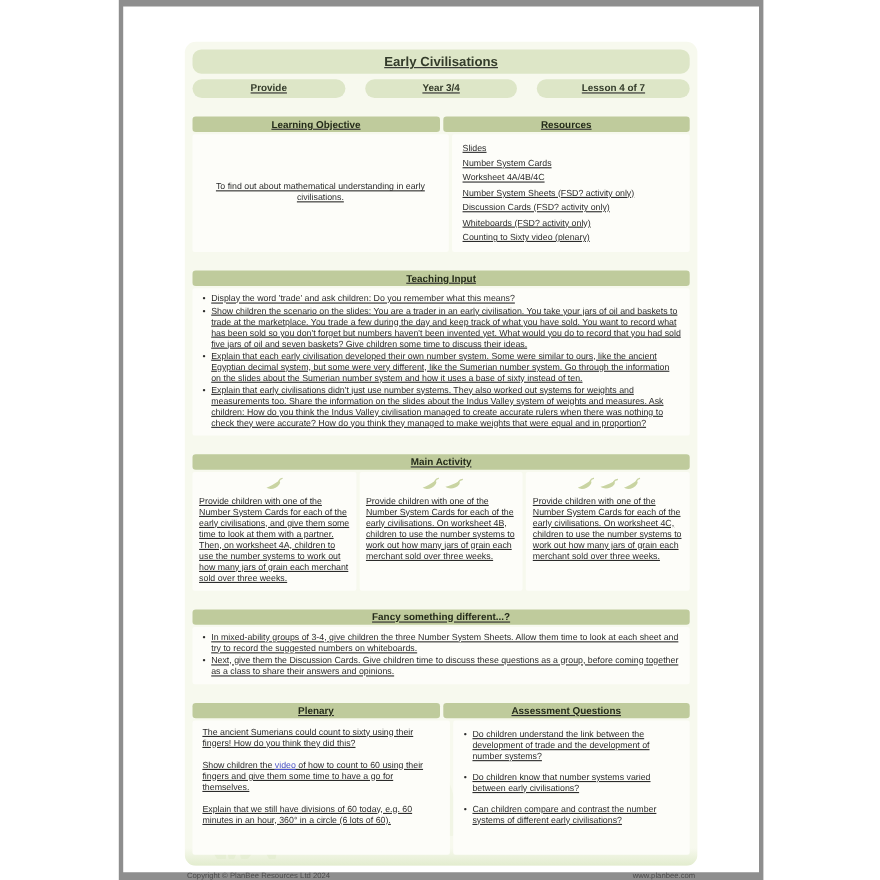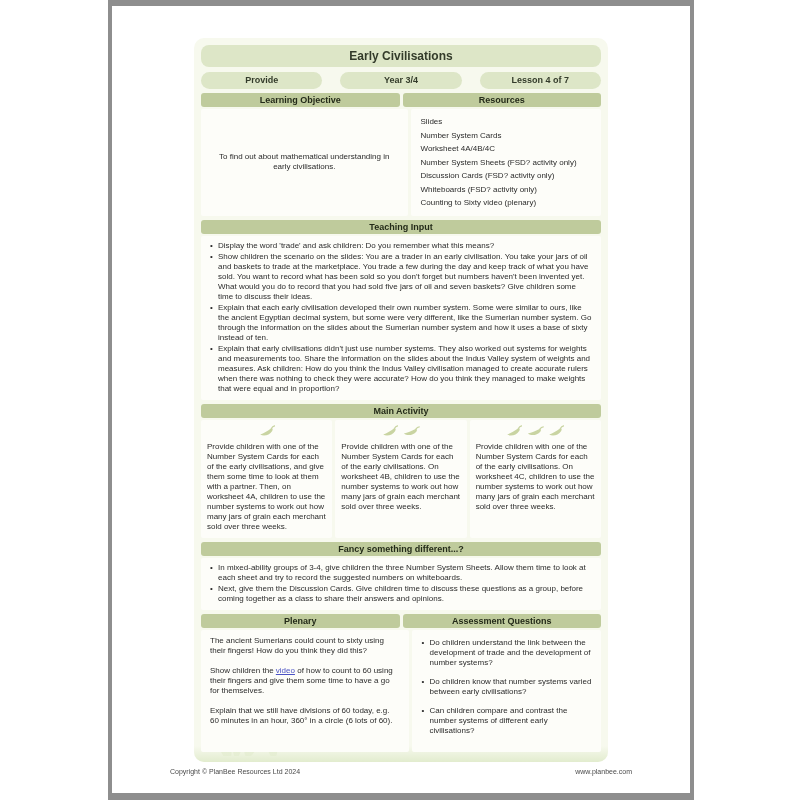--- a/index.html
+++ b/index.html
@@ -8,44 +8,45 @@
     font-family:"Liberation Sans", sans-serif;color:#2b2b2b;
     -webkit-font-smoothing:antialiased;
   }
   .paper{
     position:absolute;left:108px;top:0;width:586px;height:800px;
     box-sizing:border-box;background:#ffffff;
     border:4px solid var(--frame,#8e8e8e);
     border-top-width:6px;border-bottom-width:7px;
   }
   .card{
-    position:relative;margin:32px auto 0;width:414px;box-sizing:border-box;
+    position:relative;margin:32px auto 0;width:466px;box-sizing:border-box;
     background:var(--card_bg,#f7f9ee);border-radius:10px;padding:7px 7px 10px 7px;
     overflow:hidden;
+    text-decoration:underline;
   }
   .card > *{position:relative;z-index:1;}
   .deco{position:absolute;z-index:0;opacity:.55;}
   .deco-band{
     position:absolute;z-index:0;left:0;right:0;bottom:0;height:16px;
     background:linear-gradient(to top,#e2ecce,rgba(226,236,206,0));
   }
   .title-pill{
     background:var(--pill,#dde6c7);border-radius:8px;height:22px;line-height:22px;
     text-align:center;font-weight:bold;font-size:12px;color:#333b2a;
   }
   .badges{display:flex;gap:18px;margin-top:5px;}
   .badge{
     flex:1;background:var(--pill,#dde6c7);border-radius:10px;height:17px;line-height:17px;
     text-align:center;font-weight:bold;font-size:9px;color:#333b2a;
   }
   .sec-header{
     background:var(--header_bar,#bfcb9c);border-radius:3px;height:14px;line-height:14px;
     text-align:center;font-weight:bold;font-size:9px;color:#242b19;
   }
-  .mt{margin-top:4px;}
+  .mt{margin-top:17px;}
   .cols{display:flex;gap:3px;}
   .cols > *{box-sizing:border-box;}
   .w50{flex:1;}
   .box{
     background:var(--content_bg,#fdfdf9);border-radius:2px;
     font-size:8px;line-height:10px;
   }
   .lo-res{min-height:100px;margin-top:2px;}
   .lo-box{
     display:flex;align-items:center;justify-content:center;text-align:center;

